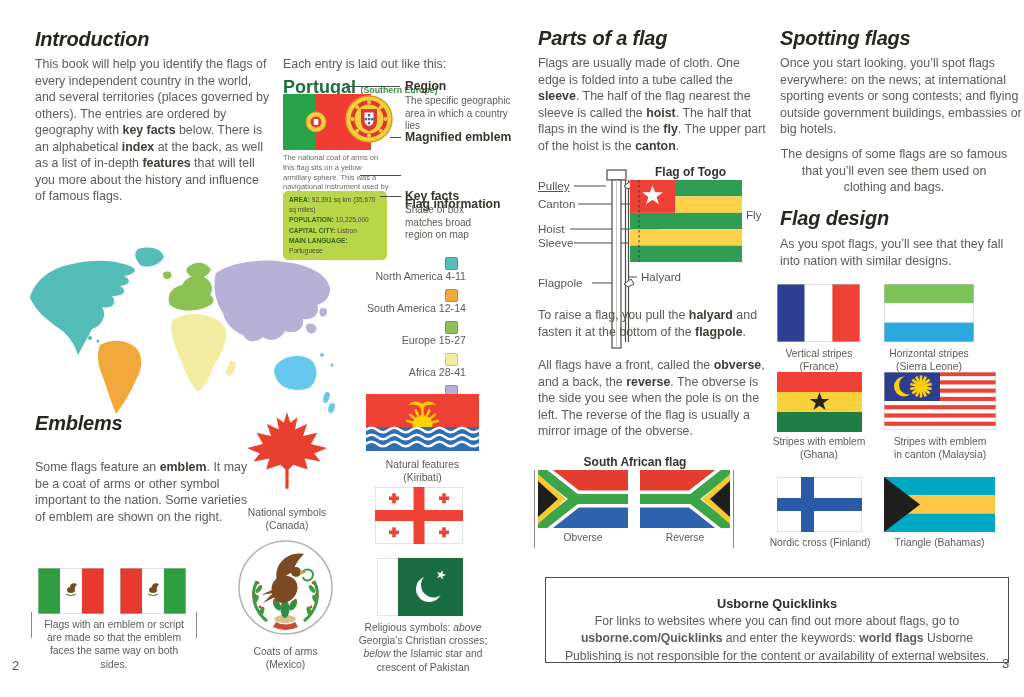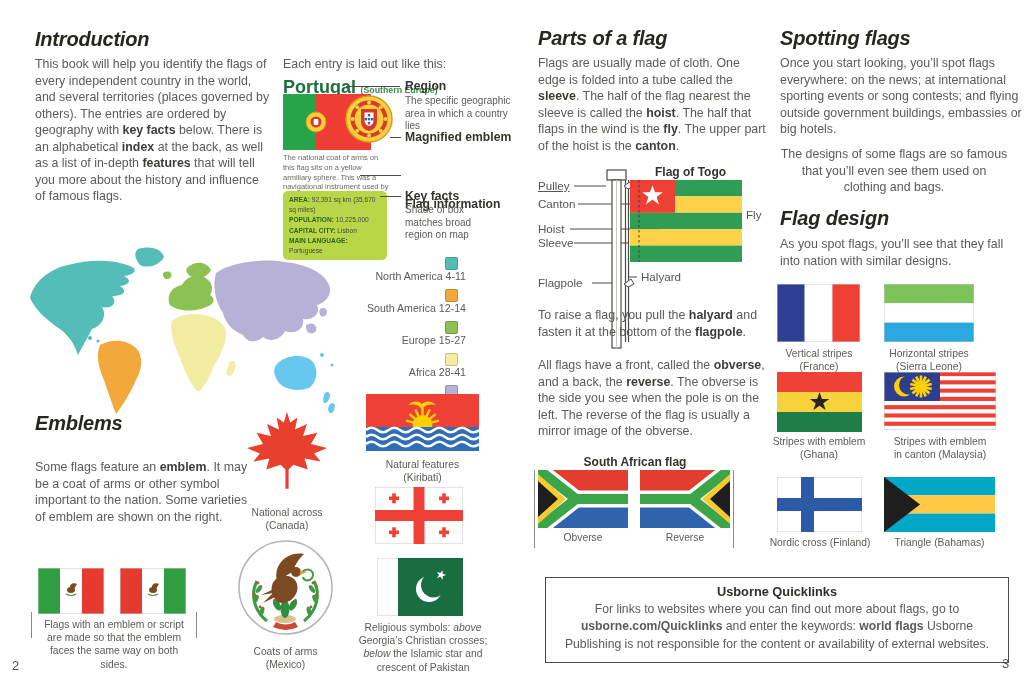--- a/index.html
+++ b/index.html
@@ -177,21 +177,21 @@
       </g>
   </svg>
   <div class="vr" style="left:31px;top:612px;height:26px;"></div>
   <div class="vr" style="left:196px;top:612px;height:26px;"></div>
   <div class="abs cap" style="left:36px;top:618px;width:156px;">Flags with an emblem or script are made so that the emblem faces the same way on both sides.</div>
 
   <svg class="abs" style="left:247px;top:402px;" width="80" height="100" viewBox="0 0 100 100">
     <polygon fill="#e8402d" points="50,0 54,13 63,7 60,22 75,15 70,30 88,26 80,40 100,45 84,52 92,62 72,58 76,72 58,66 52,72 52,96 48,96 48,72 42,66 24,72 28,58 8,62 16,52 0,45 20,40 12,26 30,30 25,15 40,22 37,7 46,13"></polygon>
   </svg>
   <div class="abs cap" style="left:235px;top:506px;width:104px;">
-    <div>National across</div>
+    <div>National symbols</div>
     <div>(Canada)</div>
   </div>
 
   <svg class="abs" style="left:366px;top:394px;" width="113" height="57" viewBox="0 0 113 57">
     <rect width="113" height="57" fill="#ee4035"></rect>
     <g transform="translate(56.5,31)">
       <g fill="#ffd100">
         <g transform="rotate(-75)">
             <rect x="-1.2" y="-17" width="2.4" height="8"></rect>
           </g>
@@ -445,19 +445,19 @@
     <rect width="111" height="18.3" fill="#00a8c5"></rect>
       <rect y="18.3" width="111" height="18.3" fill="#ffc845"></rect>
       <rect y="36.6" width="111" height="18.4" fill="#00a8c5"></rect>
     <polygon points="0,0 36,27.5 0,55" fill="#1e1e1e"></polygon>
   </svg>
   <div class="abs cap" style="left:884px;top:536px;width:111px;">
     <div>Triangle (Bahamas)</div>
   </div>
 
   <div class="abs qbox" style="left:545px;top:577px;width:462px;height:84px;">
-    <div class="qtitle" style="margin-top:6px;">Usborne Quicklinks</div>
+    <div class="qtitle" style="margin-top:18px;">Usborne Quicklinks</div>
     <div class="qbody" style="margin:2px auto 0;width:442px;">For links to websites where you can find out more about flags, go to <b>usborne.com/Quicklinks</b> and enter the keywords: <b>world flags</b>  Usborne Publishing is not responsible for the content or availability of external websites.</div>
   </div>
 
   <div class="abs pagenum" style="left:1002px;top:656px;">3</div>
 
 </div>
 
 </body></html>

